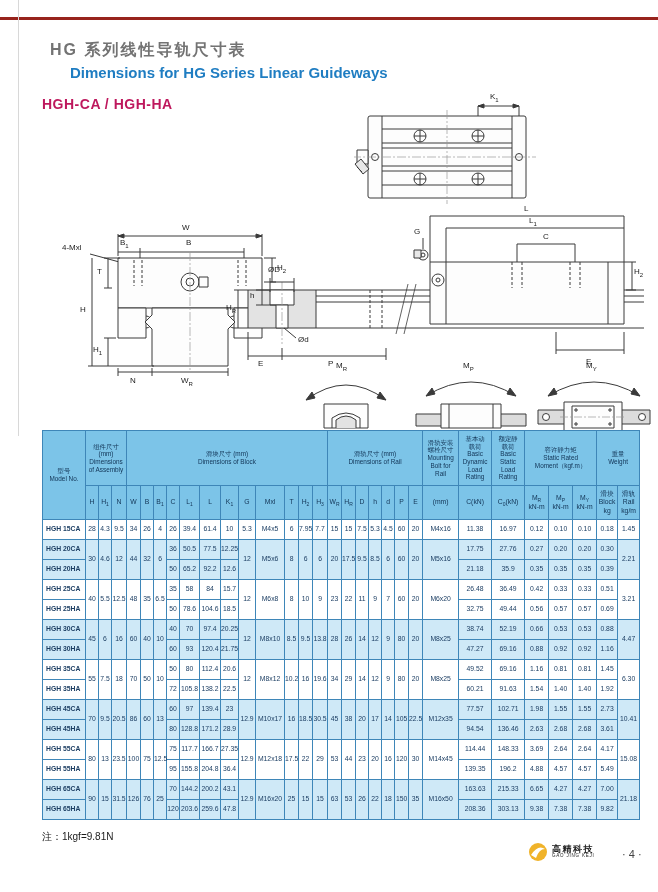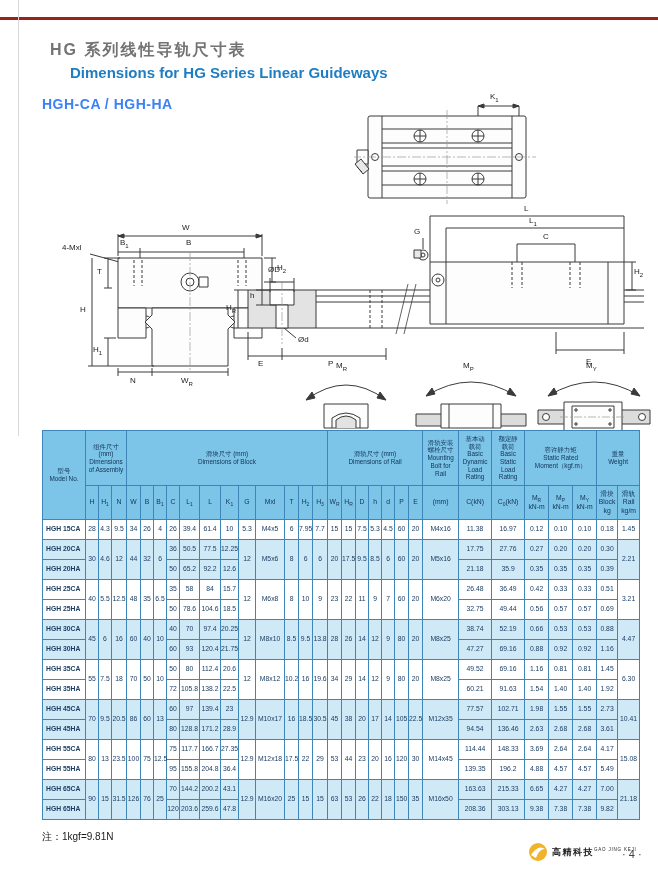--- a/index.html
+++ b/index.html
@@ -2,21 +2,21 @@
 <html><head>
 <meta charset="utf-8">
 <style>
   html,body{margin:0;padding:0;background:#9a9a9a;}
   .page{position:relative;width:658px;height:892px;background:#ffffff;overflow:hidden;
         font-family:"Liberation Sans", sans-serif;color:#222;}
   .topline{position:absolute;left:0;top:17px;width:658px;height:3px;background:#97231c;}
   .edgeline{position:absolute;left:18px;top:0;width:1px;height:436px;background:#d8d8d8;}
   .title-zh{position:absolute;left:50px;top:40px;font-size:16px;font-weight:bold;color:#737373;letter-spacing:2px;}
   .title-en{position:absolute;left:42px;top:64px;font-size:15px;font-weight:bold;color:#1f7dc2;margin-left:28px;}
-  .model-line{position:absolute;left:42px;top:96px;font-size:14px;color:#3b82f6;font-weight:bold;letter-spacing:0.5px;}
+  .model-line{position:absolute;left:42px;top:96px;font-size:14px;color:#be185d;font-weight:bold;letter-spacing:0.5px;}
   
   .diag{position:absolute;}
   .diag svg{display:block;}
   .dim-label{position:absolute;font-size:8px;color:#1b1b1b;white-space:nowrap;line-height:1;}
   .dim-label sub{font-size:6px;}
   
   .watermark{position:absolute;left:70px;top:420px;font-size:36px;font-weight:bold;letter-spacing:1px;
      color:rgba(120,148,170,0.50);-webkit-text-stroke:1.2px rgba(245,250,252,0.85);
      z-index:6;pointer-events:none;white-space:nowrap;}
   
@@ -25,21 +25,21 @@
   table.dim th, table.dim td{border:1px solid #3e86b8;text-align:center;vertical-align:middle;padding:0;line-height:1.2;}
   table.dim thead th{background:#7cc4e8;font-weight:normal;font-size:6.4px;color:#113355;}
   table.dim tr.g1 th{height:54px;}
   table.dim th.sub{height:33px;font-size:6.8px;}
   table.dim tbody td{height:19px;background:#ffffff;}
   table.dim tbody tr.shade td{background:#cfe9f7;}
   table.dim td.model{text-align:left;padding-left:3px;font-weight:bold;}
   table.dim sub{font-size:5px;}
   .note{position:absolute;left:42px;top:814px;font-size:10px;color:#1b1b1b;margin-top:16px;}
   .footer{position:absolute;left:528px;top:842px;display:flex;align-items:center;gap:4px;}
-  .logo-text{display:flex;flex-direction:row;line-height:1;}
+  .logo-text{display:flex;flex-direction:column;line-height:1;}
   .logo-zh{font-size:9px;font-weight:bold;color:#222;letter-spacing:1.5px;}
   .logo-en{font-size:4.5px;color:#222;letter-spacing:0.8px;}
   .pagenum{position:absolute;left:622px;top:848px;font-size:11px;color:#444;}
   line,path,rect,circle,polyline,polygon{vector-effect:non-scaling-stroke;}
 </style>
 </head>
 <body>
 
 <div class="page">
   <div class="topline"></div>

